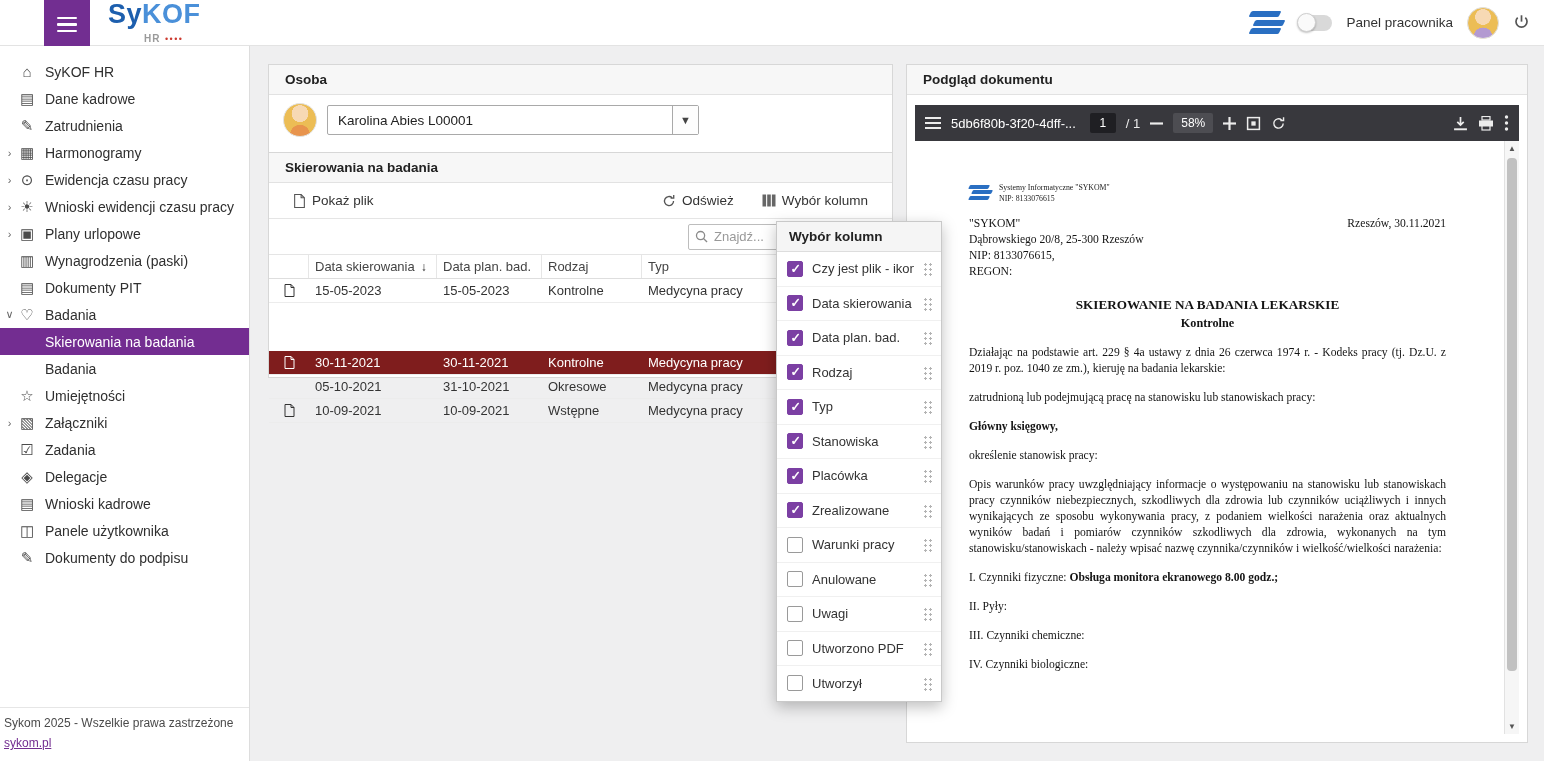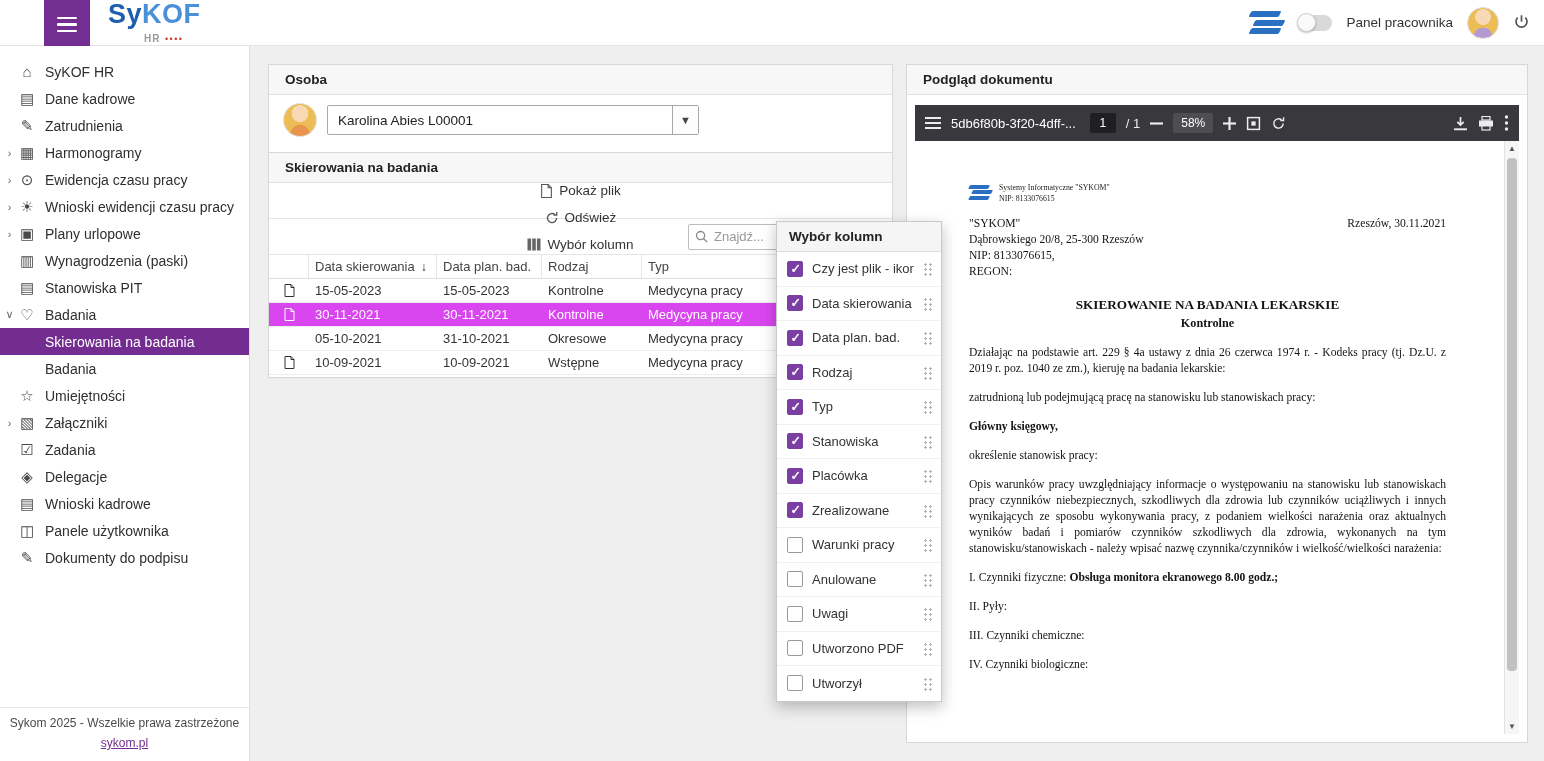--- a/index.html
+++ b/index.html
@@ -30,62 +30,62 @@
 
   
   #sidebar { position:absolute; left:0; top:46px; width:250px; height:715px; background:#fff; border-right:1px solid #ddd; }
   #menu { padding-top:12px; }
   .sitem { display:flex; align-items:center; height:27px; cursor:pointer; }
   .sitem .chev { width:13px; text-align:center; color:#666; font-size:11px; margin-left:3px; flex:none; }
   .sitem .sic { width:20px; margin:0 8px 0 1px; text-align:center; color:#4a4a4a; font-size:15px; flex:none; }
   .sitem .slbl { font-size:14px; color:#2f2f2f; white-space:nowrap; }
   .sitem.sel { background:#732d91; }
   .sitem.sel .slbl { color:#fff; }
-  #sb-footer { position:absolute; left:0; bottom:0; width:100%; border-top:1px solid #e6e6e6; padding:8px 4px 10px; text-align:center; }
+  #sb-footer { position:absolute; left:0; bottom:0; width:100%; border-top:1px solid #e6e6e6; padding:8px 4px 10px; text-align:left; }
   #sb-footer .cp { font-size:12px; color:#4a4a4a; }
   #sb-footer a { display:inline-block; margin-top:6px; font-size:12px; color:#732d91; text-decoration:underline; cursor:pointer; }
 
   
   .panel { position:absolute; background:#fff; border:1px solid #d7d7d7; }
   .panel-h { height:30px; background:#f7f7f7; border-bottom:1px solid #e2e2e2; display:flex; align-items:center; padding:0 16px; font-weight:bold; font-size:13.5px; color:#222; }
 
   
   #osoba { left:268px; top:64px; width:625px; height:92px; }
   .osoba-body { display:flex; align-items:center; padding:8px 14px; gap:10px; }
   .avatar-sm { width:34px; height:34px; border-radius:50%; flex:none; background:
       radial-gradient(circle at 50% 30%, #f7d9b4 0 30%, transparent 31%),
       radial-gradient(circle at 50% 96%, #e8944d 0 28%, transparent 29%),
       #ecbd55; border:1px solid #e3e3e3; }
   .select { width:372px; height:30px; border:1px solid #a9a9a9; border-radius:2px; display:flex; align-items:center; background:#fff; cursor:pointer; }
   .select .val { flex:1; padding-left:10px; font-size:13.5px; color:#222; }
   .select .dd { width:26px; align-self:stretch; border-left:1px solid #a9a9a9; display:flex; align-items:center; justify-content:center; color:#444; font-size:11px; background:#fdfdfd; }
 
   
   #refs { left:268px; top:152px; width:625px; height:226px; }
-  .toolbar { height:36px; border-bottom:1px solid #e5e5e5; display:flex; align-items:center; padding:0 16px; font-size:13.5px; color:#333; gap:6px;flex-direction:column; }
+  .toolbar { height:36px; border-bottom:1px solid #e5e5e5; display:flex; align-items:center; padding:0 24px; font-size:13.5px; color:#333; gap:6px; }
   .tbtn { display:flex; align-items:center; gap:6px; cursor:pointer; }
   .tbtn svg { color:#555; }
   .toolbar .spacer { flex:1; }
   .toolbar .gap { width:16px; }
   .searchrow { height:36px; border-bottom:1px solid #e5e5e5; display:flex; align-items:center; justify-content:flex-end; padding-right:22px; }
   .search { width:182px; height:26px; border:1px solid #bdbdbd; border-radius:2px; display:flex; align-items:center; padding:0 6px; gap:6px; background:#fff; }
   .search input { border:0; outline:0; flex:1; font-size:13px; font-family:inherit; color:#333; min-width:0; }
   .search input::placeholder { color:#999; }
   .thead { display:flex; height:24px; align-items:stretch; border-bottom:1px solid #dedede; font-size:13px; color:#444; }
   .thead .c { display:flex; align-items:center; padding:0 6px; border-right:1px solid #e6e6e6; }
   .thead .c:last-child { border-right:0; }
   .c0 { width:40px; flex:none; justify-content:center; }
   .c1 { width:128px; flex:none; }
   .c2 { width:105px; flex:none; }
   .c3 { width:100px; flex:none; }
   .c4 { flex:1; }
   .sort { margin-left:6px; font-size:12px; color:#222; }
   .trow { display:flex; height:24px; align-items:center; border-bottom:1px solid #ececec; font-size:13px; color:#333; cursor:pointer; }
   .trow .c { padding:0 6px; display:flex; align-items:center; }
-  .trow.sel { background:#d946ef; color:#fff; }
+  .trow.sel { background:#7f1d1d; color:#fff;margin-top:48px; }
   .fic { visibility:hidden; display:flex; }
   .fic.show { visibility:visible; }
 
   
   #chooser { position:absolute; left:776px; top:221px; width:166px; background:#fff; border:1px solid #c9c9c9; box-shadow:0 5px 14px rgba(0,0,0,.25); z-index:20; }
   .ch-h { height:30px; background:#f5f5f5; border-bottom:1px solid #ddd; display:flex; align-items:center; padding:0 12px; font-weight:bold; font-size:13.5px; color:#222; }
   .ch-item { height:34.5px; display:flex; align-items:center; padding:0 8px 0 10px; border-bottom:1px solid #f0f0f0; gap:9px; cursor:pointer; }
   .ch-item:last-child { border-bottom:0; }
   .cbox { width:16px; height:16px; border:1px solid #9a9a9a; border-radius:2px; background:#fff; position:relative; flex:none; }
   .cbox.checked { background:#7b3fa3; border-color:#7b3fa3; }
@@ -202,21 +202,21 @@
       <span class="slbl">Plany urlopowe</span>
     </div>
     <div class="sitem">
       <span class="chev"></span>
       <span class="sic">▥</span>
       <span class="slbl">Wynagrodzenia (paski)</span>
     </div>
     <div class="sitem">
       <span class="chev"></span>
       <span class="sic">▤</span>
-      <span class="slbl">Stanowiska PIT</span>
+      <span class="slbl">Dokumenty PIT</span>
     </div>
     <div class="sitem">
       <span class="chev">∨</span>
       <span class="sic">♡</span>
       <span class="slbl">Badania</span>
     </div>
     <div class="sitem sel">
       <span class="chev"></span>
       <span class="sic"></span>
       <span class="slbl">Skierowania na badania</span>

